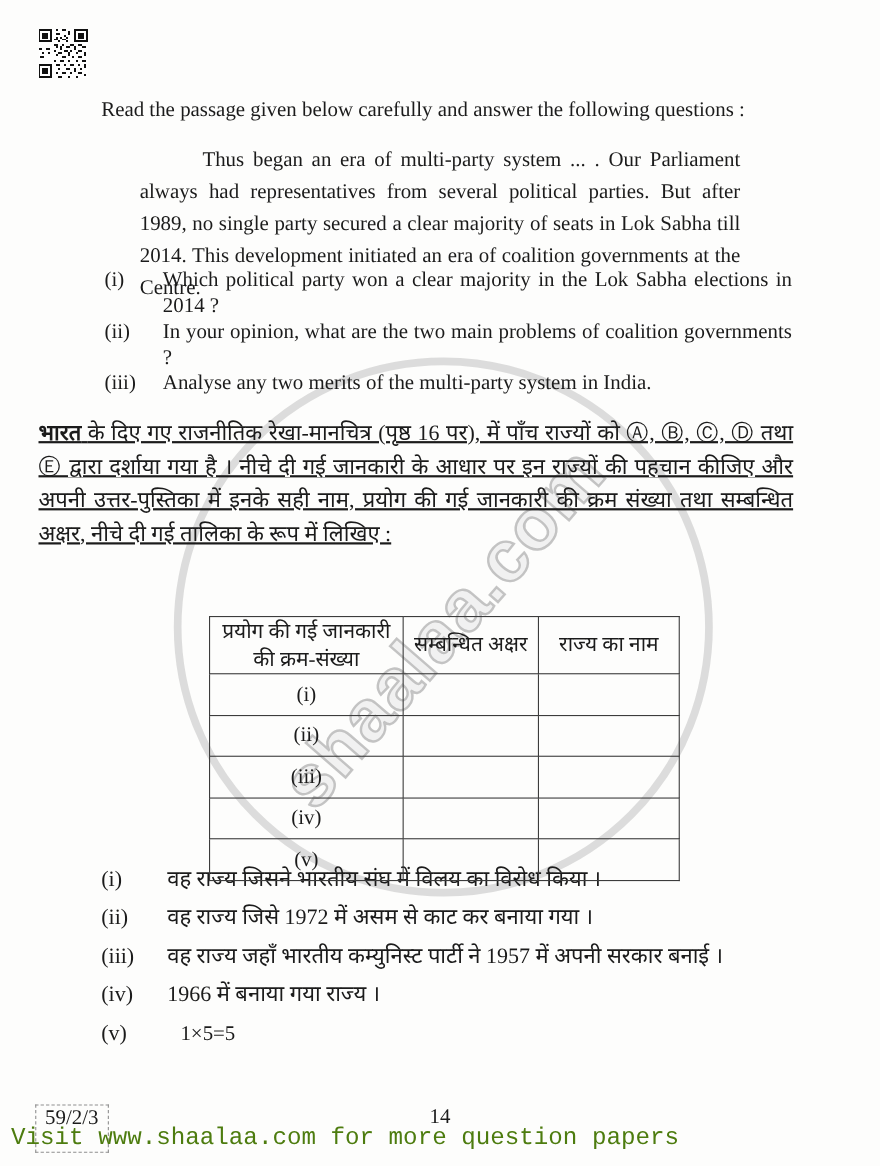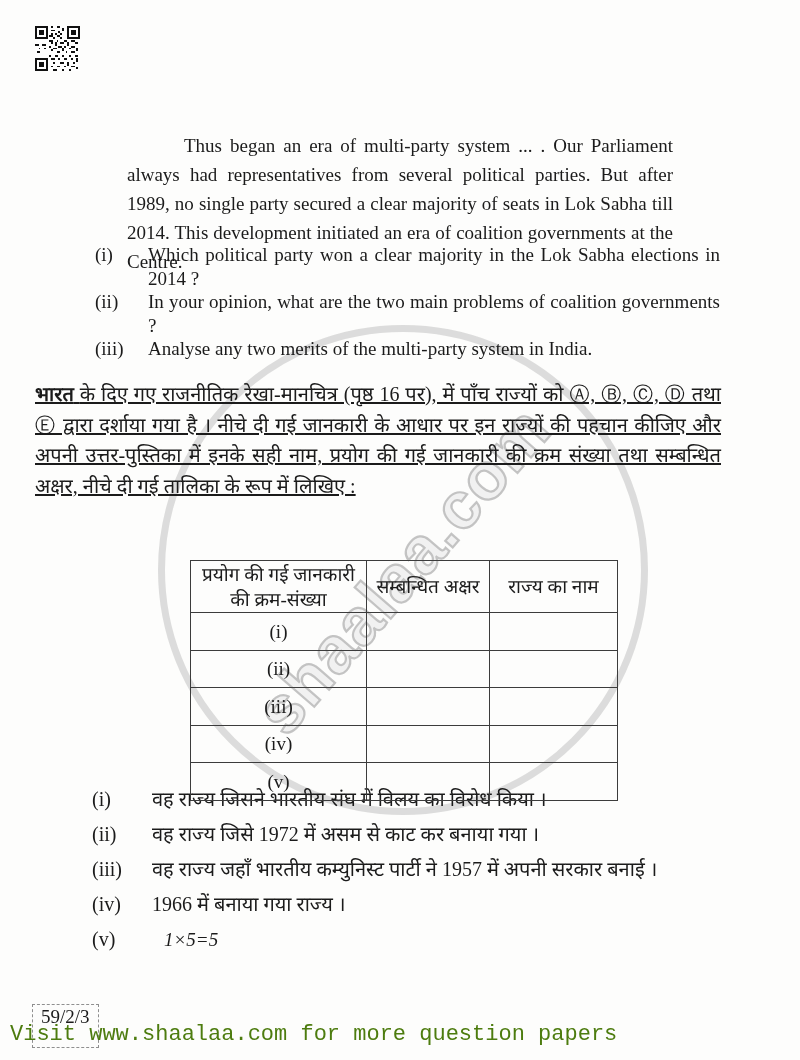--- a/index.html
+++ b/index.html
@@ -57,21 +57,21 @@
     font-weight:normal; padding:0 4px; line-height:25px;
   }
   .state-table thead tr { height:52px; }
   .state-table tbody tr { height:37.5px; }
   .col-sn { width:176px; } .col-letter { width:123px; } .col-name { width:128px; }
 
   .clues { position:absolute; left:92px; top:787px; width:678px; font-size:20px; }
   .clue-row { display:flex; line-height:24px; margin-bottom:11px; align-items:baseline; }
   .clue-label { flex:0 0 60px; }
   .clue-text { flex:1; }
-  .clue-marks { font-style:italic; font-size:19px; margin-left:12px; white-space:nowrap; }
+  .clue-marks { font-size:19px; margin-left:12px; white-space:nowrap; }
 
   .paper-code {
     position:absolute; left:32px; top:1004px; z-index:2;
     border:1px dashed #8f8f8f; padding:1px 8px 19px; font-size:19px; line-height:22px;
   }
   .page-num {
     position:absolute; left:0; top:1005px; width:100%; text-align:center;
     font-size:19px; z-index:1;
   }
   .footer-note {
@@ -163,20 +163,21 @@
         <rect x="20" y="22" width="2" height="1"></rect>
         <rect x="23" y="23" width="1" height="1"></rect>
       <rect x="10" y="24" width="2" height="1"></rect>
         <rect x="15" y="24" width="1" height="1"></rect>
         <rect x="19" y="24" width="1" height="1"></rect>
     </g>
   </svg>
 
   <div class="layer">
 
+    <p class="intro">Read the passage given below carefully and answer the following questions :</p>
     <p class="passage">Thus began an era of multi-party system ... . Our Parliament always had representatives from several political parties. But after 1989, no single party secured a clear majority of seats in Lok Sabha till 2014. This development initiated an era of coalition governments at the Centre.</p>
 
     <div class="eng-questions">
       <div class="q-row">
         <span class="q-label">(i)</span>
         <span class="q-text">Which political party won a clear majority in the Lok Sabha elections in 2014 ?</span>
       </div>
       <div class="q-row">
         <span class="q-label">(ii)</span>
         <span class="q-text">In your opinion, what are the two main problems of coalition governments ?</span>
@@ -250,16 +251,17 @@
         <span class="clue-label">(iv)</span>
         <span class="clue-text">1966 में बनाया गया राज्य ।</span>
       </div>
       <div class="clue-row">
         <span class="clue-label">(v)</span>
         <span class="clue-marks">1×5=5</span>
       </div>
     </div>
 
     <span class="paper-code">59/2/3</span>
+    <div class="page-num">14</div>
     <div class="footer-note">Visit www.shaalaa.com for more question papers</div>
 
   </div>
 </div>
 
 </body></html>

